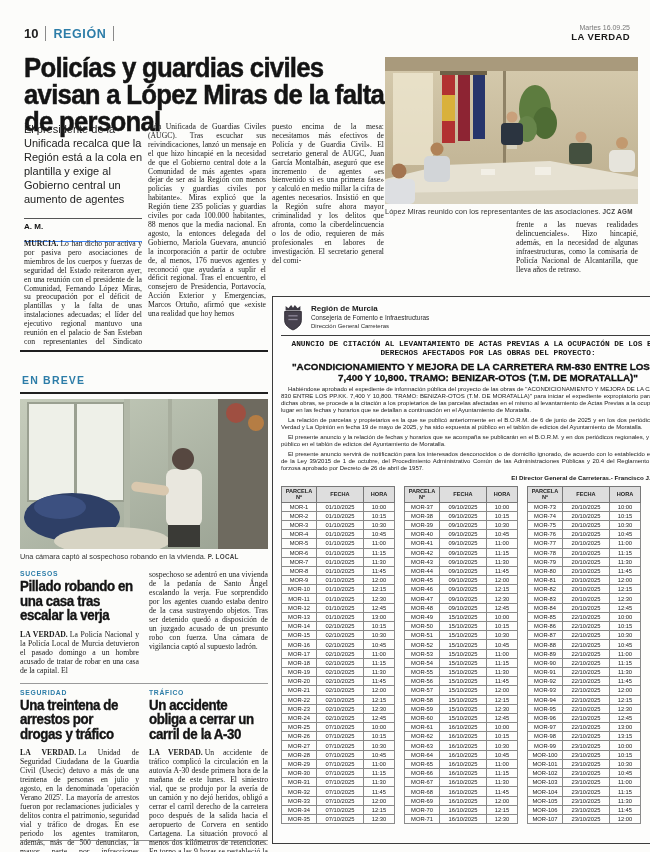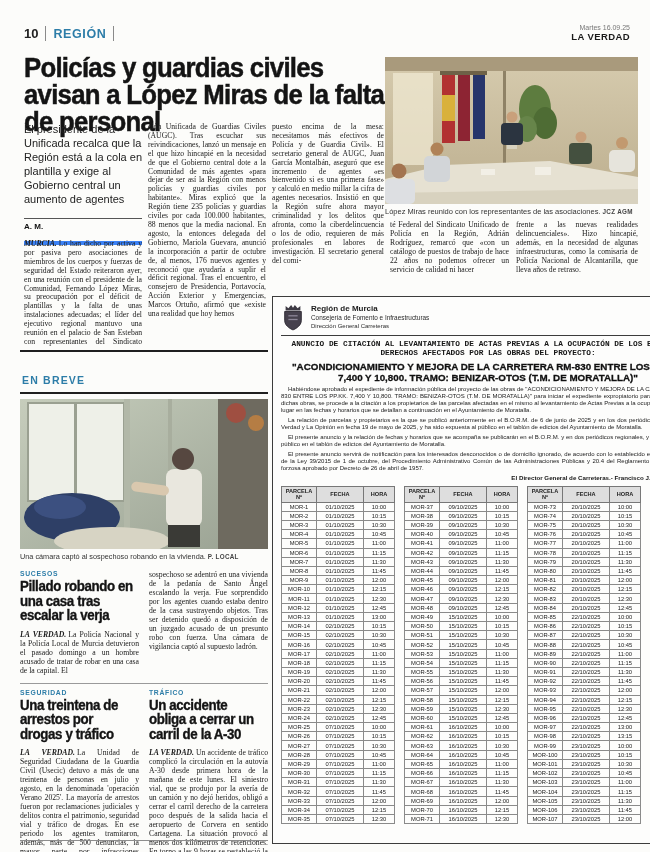--- a/index.html
+++ b/index.html
@@ -16,24 +16,24 @@
   .mdate{font-size:7px;color:#777;}
   .brand{font-size:9.5px;font-weight:bold;color:#1a1a1a;letter-spacing:.4px;}
 
   
   .headline{position:absolute;left:24px;top:54px;width:392px;font-size:28px;line-height:27px;
             font-weight:bold;color:#141414;letter-spacing:-.8px;
             transform:scaleX(.92);transform-origin:left top;-webkit-text-stroke:.5px #141414;}
   .standfirst{position:absolute;left:24px;top:122px;width:120px;font-size:11px;line-height:14px;
               color:#222;font-weight:400;}
   .byline{position:absolute;left:24px;top:218px;width:118px;border-top:1.3px solid #555;
-          border-bottom:4px solid #3b82f6;padding:3px 0 10px 0;font-size:8px;font-weight:bold;color:#111;}
+          border-bottom:1px solid #3b82f6;padding:3px 0 10px 0;font-size:8px;font-weight:bold;color:#111;}
   .bodycol{position:absolute;font-family:"Liberation Serif",serif;font-size:7.7px;line-height:8.9px;
            text-align:justify;color:#202020;overflow:hidden;hyphens:auto;}
-  .dateline,.lead{font-weight:bold;font-family:"Liberation Serif",serif;margin-right:2px;font-style:italic;}
+  .dateline,.lead{font-weight:bold;font-family:"Liberation Serif",serif;margin-right:2px;}
   .c1{left:24px;top:240px;width:118px;height:107px;}
   .c2{left:148px;top:123px;width:118px;height:224px;}
   .c3{left:272px;top:123px;width:112px;height:168px;}
   .c4{left:390px;top:221px;width:119px;height:72px;}
   .c5{left:516px;top:221px;width:122px;height:72px;}
 
   .photo-main{position:absolute;left:385px;top:57px;width:253px;height:147px;overflow:hidden;background:#c9bfa2;}
   .cap-main{position:absolute;left:385px;top:207px;width:253px;font-size:7.5px;color:#333;line-height:9px;}
   .credit{font-size:6.3px;font-weight:bold;color:#444;letter-spacing:.3px;margin-left:2px;}
 
@@ -147,21 +147,20 @@
   </div>
 
   <div class="standfirst">El presidente de la Unificada recalca que la Región está a la cola en plantilla y exige al Gobierno central un aumento de agentes</div>
   <div class="byline">A. M.</div>
 
   <div class="bodycol c1">
     <span class="dateline">MURCIA.</span><span>Lo han dicho por activa y por pasiva pero asociaciones de miembros de los cuerpos y fuerzas de seguridad del Estado reiteraron ayer, en una reunión con el presidente de la Comunidad, Fernando López Miras, su preocupación por el déficit de plantillas y la falta de unas instalaciones adecuadas; el líder del ejecutivo regional mantuvo una reunión en el palacio de San Esteban con representantes del Sindicato Unificado de Policía (SUP) y de la Asocia-</span>
   </div>
   <div class="bodycol c2">ción Unificada de Guardias Civiles (AUGC). Tras escuchar sus reivindicaciones, lanzó un mensaje en el que hizo hincapié en la necesidad de que el Gobierno central dote a la Comunidad de más agentes «para dejar de ser así la Región con menos policías y guardias civiles por habitante». Miras explicó que la Región tiene 235 policías y guardias civiles por cada 100.000 habitantes, 88 menos que la media nacional. En agosto, la entonces delegada del Gobierno, Mariola Guevara, anunció la incorporación a partir de octubre de, al menos, 176 nuevos agentes y reconoció que ayudaría a suplir el déficit regional. Tras el encuentro, el consejero de Presidencia, Portavocía, Acción Exterior y Emergencias, Marcos Ortuño, afirmó que «existe una realidad que hoy hemos</div>
   <div class="bodycol c3">puesto encima de la mesa: necesitamos más efectivos de Policía y de Guardia Civil». El secretario general de AUGC, Juan García Montalbán, aseguró que ese incremento de agentes «es bienvenido si es una primera fase» y calculó en medio millar la cifra de agentes necesarios. Insistió en que la Región sufre ahora mayor criminalidad y los delitos que afronta, como la ciberdelincuencia o los de odio, requieren de más profesionales en labores de investigación. El secretario general del comi-</div>
-  <div class="bodycol c4">té Federal del Sindicato Unificado de Policía en la Región, Adrián Rodríguez, remarcó que «con un catálogo de puestos de trabajo de hace 22 años no podemos ofrecer un servicio de calidad ni hacer</div>
   <div class="bodycol c5">frente a las nuevas realidades delincuenciales». Hizo hincapié, además, en la necesidad de algunas infraestructuras, como la comisaría de Policía Nacional de Alcantarilla, que lleva años de retraso.</div>
 
   <div class="breve">
     <div class="breve-head">
       <span class="breve-title">EN BREVE</span>
     </div>
     <div class="photo-cctv">
       <svg width="248" height="150" viewBox="0 0 248 150">
         <defs>
           <linearGradient id="room" x1="0" y1="0" x2="1" y2="1">

